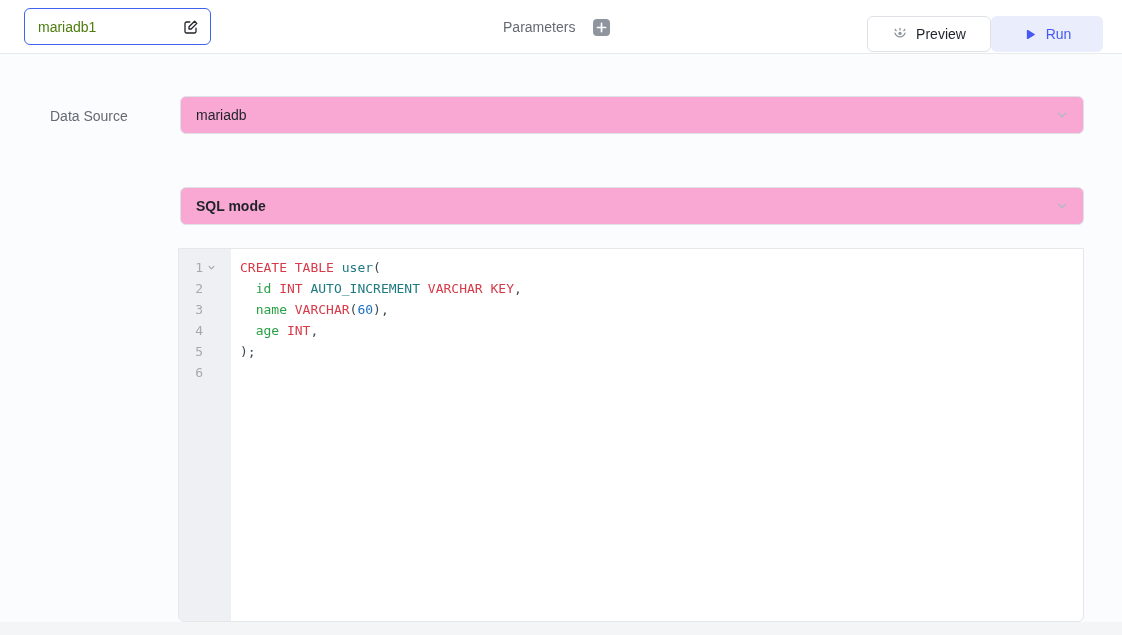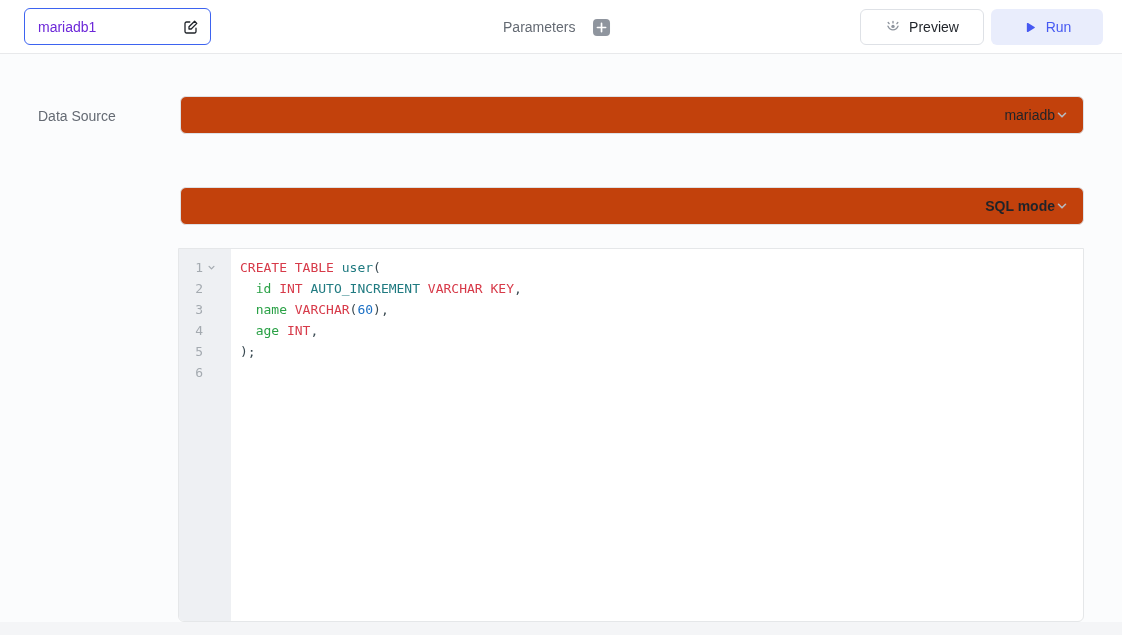--- a/index.html
+++ b/index.html
@@ -6,40 +6,40 @@
   html,body { width:1122px; height:635px; }
   body { font-family:"Liberation Sans", sans-serif; background:#fbfcfd; position:relative; overflow:hidden; }
 
   .screen { position:absolute; inset:0; width:1122px; height:635px; }
 
   
   .toolbar { position:absolute; left:0; top:0; width:1122px; height:54px; background:#ffffff; border-bottom:1px solid #e8e9eb; }
   .title-box { position:absolute; left:24px; top:8px; width:187px; height:37px; background:#fff;
     border:1.5px solid var(--c-primary,#3d63f0); border-radius:6px; display:flex; align-items:center;
     padding:0 11px 0 13px; cursor:text; }
-  .title-box .title-text { flex:1; font-size:14px; color:#6d28d9; }
+  .title-box .title-text { flex:1; font-size:14px; color:#4d7c0f; }
   .title-box .icon { display:flex; align-items:center; }
 
   .params { position:absolute; left:50%; top:0; height:54px; transform:translateX(-54%);
     display:flex; align-items:center; gap:18px; }
   .params .params-label { font-size:14px; color:#646a73; }
   .plus-btn { width:17px; height:17px; border:none; background:#8f959e; border-radius:4px;
     display:flex; align-items:center; justify-content:center; cursor:pointer; }
 
-  .actions { position:absolute; right:19px; top:9px; display:flex; gap:7px; }
+  .actions { position:absolute; right:19px; top:16px; display:flex; }
   .btn { height:36px; border-radius:6px; display:flex; align-items:center; justify-content:center;
     gap:8px; font-size:14px; cursor:pointer; font-family:"Liberation Sans",sans-serif; }
   .btn-preview { width:124px; background:#fff; border:1px solid #dee1e6; color:#1f2329; }
   .btn-run { width:112px; background:var(--c-run-bg,#e9edfc); border:none; color:var(--c-run,#4659f2); }
 
   
-  .field-label { position:absolute; left:38px; top:108px; font-size:14px; color:#646a73; }
-  .select { position:absolute; left:180px; width:904px; height:38px; background:#c2410c;
+  .field-label { position:absolute; left:50px; top:108px; font-size:14px; color:#646a73; }
+  .select { position:absolute; left:180px; width:904px; height:38px; background:#f9a8d4;
     border:1px solid #dee1e6; border-radius:6px; display:flex; align-items:center;
-    padding:0 14px 0 15px; cursor:pointer;text-align:right; }
+    padding:0 14px 0 15px; cursor:pointer; }
   .select .select-value { flex:1; font-size:14px; color:#1f2329; }
   .select-datasource { top:96px; }
   .select-mode { top:187px;font-weight:bold; }
 
   
   .editor { position:absolute; left:178px; top:248px; width:906px; height:374px; background:#fff;
     border:1px solid #e5e7e9; border-radius:0 0 6px 6px; overflow:hidden; display:flex;
     font-family:"DejaVu Sans Mono", monospace; font-size:13px; cursor:text; }
   .gutter { width:52px; background:#eef0f3; padding-top:8px; flex:none; }
   .gutter-line { height:21px; line-height:21px; color:#a4aab0; display:flex; align-items:center; }

